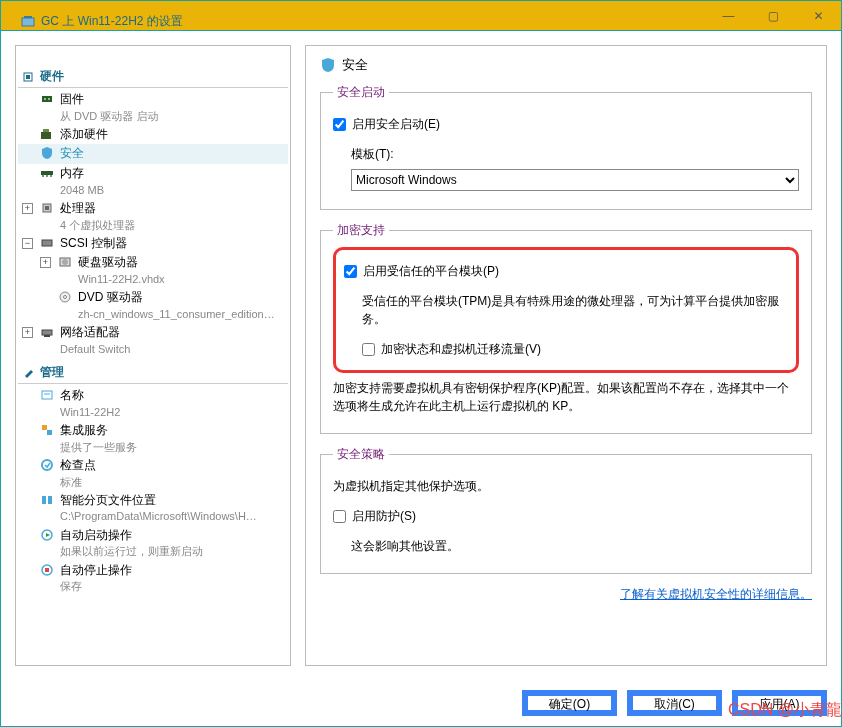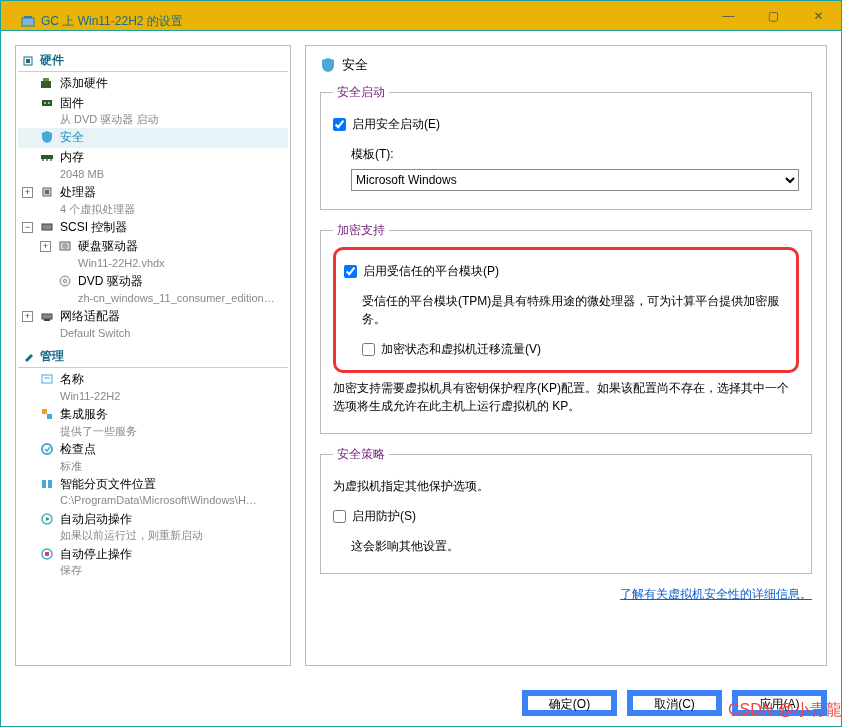--- a/index.html
+++ b/index.html
@@ -3,21 +3,21 @@
 <meta charset="utf-8">
 <style>
 * { box-sizing: border-box; margin: 0; padding: 0; }
 body { font-family: "Microsoft YaHei", "Segoe UI", sans-serif; font-size: 12px; background: #fff; }
 .window { width: 842px; height: 727px; border: 1px solid #1ba1a1; display: flex; flex-direction: column; }
 .titlebar { height: 30px; background: #eab308; border-bottom: 1px solid #1ba1a1; display: flex; align-items: flex-end; padding-left: 20px; }
 .titlebar .title { flex: 1; color: #1a6b8a; font-size: 12px; display: flex; align-items: center; gap: 6px; }
 .titlebar .btns { display: flex; }
 .titlebar .btn { width: 45px; height: 29px; display: flex; align-items: center; justify-content: center; color: #555; }
 .content { flex: 1; display: flex; padding: 14px; gap: 14px; }
-.sidebar { width: 276px; border: 1px solid #bbb; padding: 4px 2px; overflow-y: auto; }
+.sidebar { width: 276px; border: 1px solid #bbb; padding: 20px 2px; overflow-y: auto; }
 .section-head { display: flex; align-items: center; gap: 6px; padding: 2px 4px; color: #1a6b8a; font-weight: bold; border-bottom: 1px solid #ccc; margin-bottom: 2px; }
 .section-head svg { flex-shrink: 0; }
 .tree-item { padding: 2px 4px 2px 22px; position: relative; line-height: 1.3; }
 .tree-item.lvl2 { padding-left: 40px; }
 .tree-item .row { display: flex; align-items: flex-start; gap: 6px; }
 .tree-item .label { color: #000; }
 .tree-item .sub { color: #888; font-size: 11px; margin-left: 20px; margin-top: 1px; }
 .tree-item.selected { background: #e7f3f7; }
 .tree-item.selected .label { color: #1a8cb5; }
 .tree-item.selected .sub { color: #1a8cb5; }
@@ -70,40 +70,40 @@
             <rect x="2" y="2" width="8" height="8" fill="none" stroke="#1a6b8a"></rect>
             <rect x="4" y="4" width="4" height="4" fill="#1a6b8a"></rect>
           </svg>
         <span>硬件</span>
       </div>
 
       <div class="tree-item">
         <div class="row">
             <span class="icon">
               <svg width="14" height="14">
-                <rect x="1" y="5" width="10" height="7" fill="#3a5a2a"></rect>
-                <rect x="3" y="2" width="6" height="3" fill="#6a8a4a"></rect>
-              </svg>
-            </span>
-            <span class="label">添加硬件</span>
-          </div>
-      </div>
-
-      <div class="tree-item">
-        <div class="row">
-            <span class="icon">
-              <svg width="14" height="14">
                 <rect x="2" y="4" width="10" height="6" fill="#2a5a2a"></rect>
                 <circle cx="5" cy="7" r="1" fill="#aea"></circle>
                 <circle cx="9" cy="7" r="1" fill="#aea"></circle>
               </svg>
             </span>
             <span class="label">固件</span>
           </div>
         <div class="sub">从 DVD 驱动器 启动</div>
+      </div>
+
+      <div class="tree-item">
+        <div class="row">
+            <span class="icon">
+              <svg width="14" height="14">
+                <rect x="1" y="5" width="10" height="7" fill="#3a5a2a"></rect>
+                <rect x="3" y="2" width="6" height="3" fill="#6a8a4a"></rect>
+              </svg>
+            </span>
+            <span class="label">添加硬件</span>
+          </div>
       </div>
 
       <div class="tree-item selected">
         <div class="row">
             <span class="icon">
               <svg width="14" height="14">
                 <path d="M7 1 L12 3 L12 7 Q12 12 7 13 Q2 12 2 7 L2 3 Z" fill="#4aa8d8"></path>
               </svg>
             </span>
             <span class="label">安全</span>

